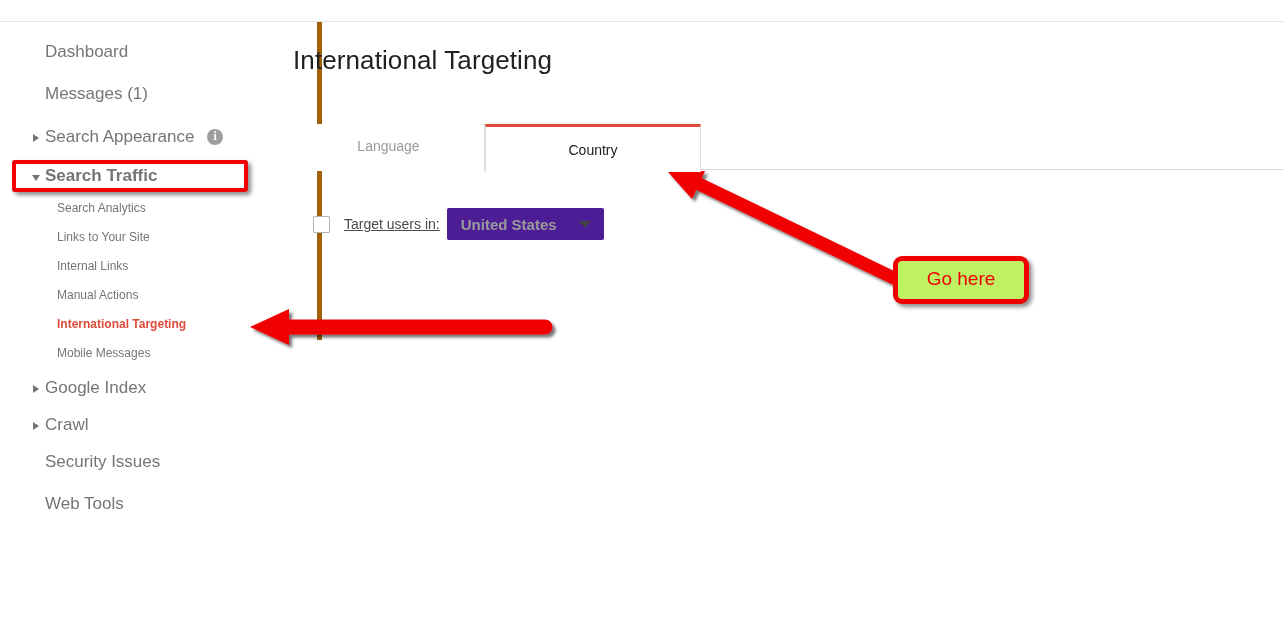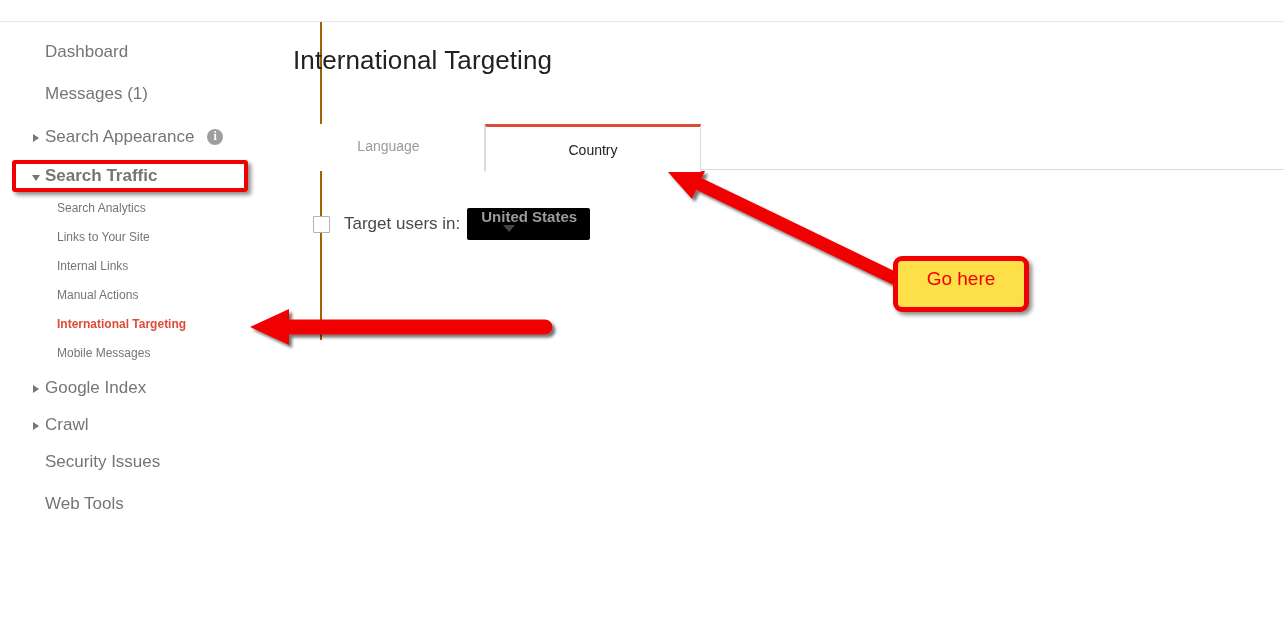--- a/index.html
+++ b/index.html
@@ -28,21 +28,21 @@
   }
 
   
   .sidebar {
     position: absolute;
     left: 0;
     top: 22px;
     width: 322px;
     height: 318px;
     box-sizing: border-box;
-    border-right: 2px solid #a16207;
+    border-right: 5px solid #a16207;
   }
   .nav {
     position: absolute;
     left: 0;
     top: 0;
     width: 277px;
   }
   .nav-item {
     position: absolute;
     white-space: nowrap;
@@ -188,34 +188,34 @@
     height: 17px;
     box-sizing: border-box;
     border: 1px solid #b3b3b3;
     background: #ffffff;
     border-radius: 1px;
     cursor: pointer;
     flex: 0 0 auto;
   }
   .target-label {
     margin-left: 14px;
-    font-size: 17px;
+    font-size: 14px;
     color: #4a4a4a;
     white-space: nowrap;
+    text-decoration: underline;
   }
   .dropdown {
     margin-left: 7px;
     height: 32px;
-    background: #000000;
+    background: #4c1d95;
     border-radius: 2px;
     display: flex;
-    align-items: flex-start;
+    align-items: center;
     padding: 0 13px 0 14px;
     cursor: pointer;
-    flex-direction: column;
   }
   .dropdown-value {
     font-size: 15px;
     font-weight: bold;
     color: #9b9b9b;
     white-space: nowrap;
   }
   .caret {
     margin-left: 22px;
     width: 0; height: 0;
@@ -230,25 +230,25 @@
     left: 0; top: 0;
     width: 1284px;
     height: 621px;
     pointer-events: none;
   }
   .callout {
     position: absolute;
     left: 893px;
     top: 256px;
     width: 136px;
-    height: 56px;
+    height: 48px;
     box-sizing: border-box;
     border: 5px solid #f00000;
     border-radius: 9px;
-    background: #fde047;
+    background: #bef264;
     box-shadow: 3px 3px 4px rgba(0,0,0,0.45);
     z-index: 12;
   }
   .callout-text {
     position: absolute;
     left: 0; right: 0;
     top: 7px;
     text-align: center;
     color: #f00000;
     font-size: 19px;

